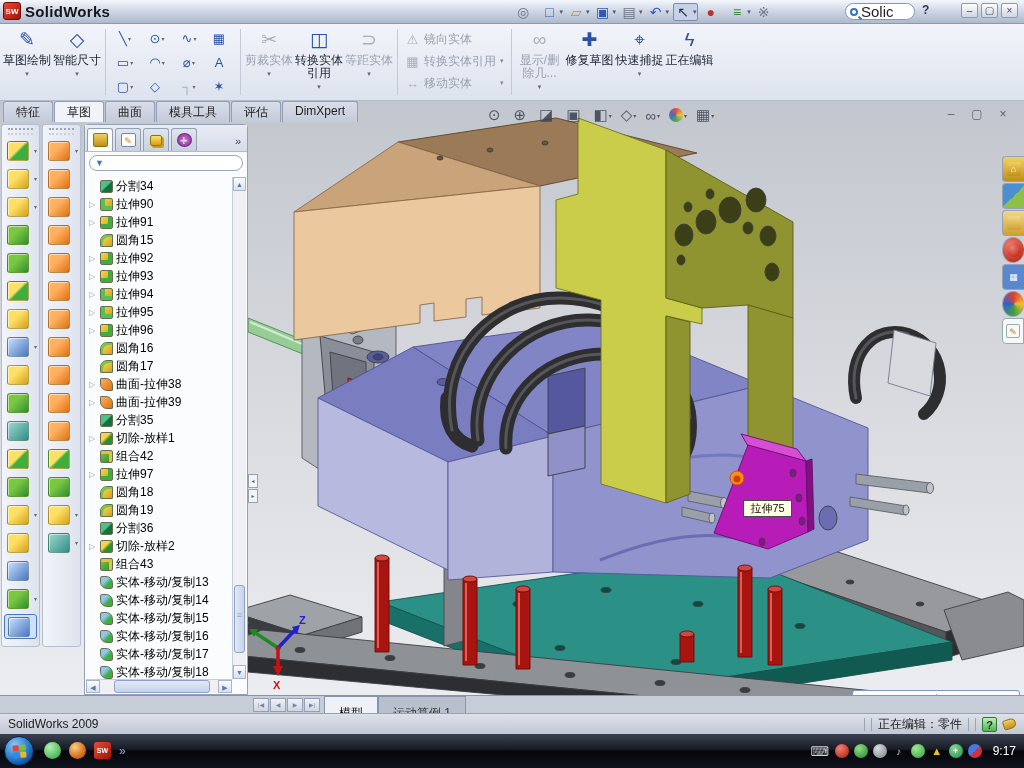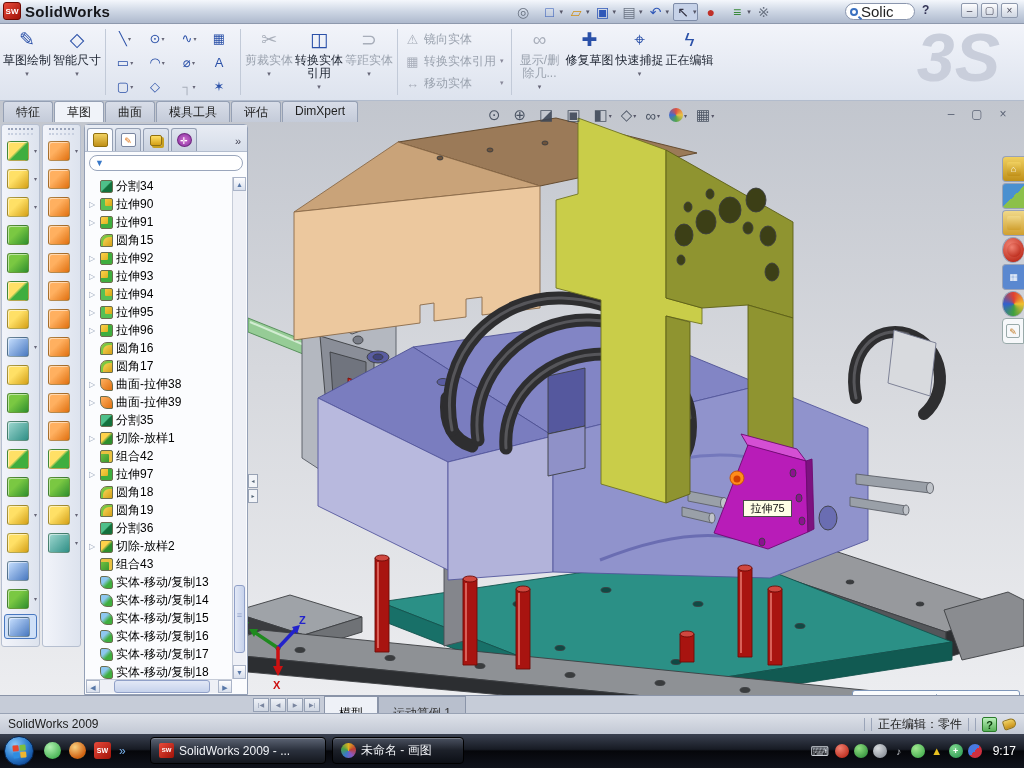--- a/index.html
+++ b/index.html
@@ -281,21 +281,20 @@
   <span id="help-box">?</span>
   <div id="win-controls">
 
   <span class="wbtn">–</span>
       <span class="wbtn">▢</span>
       <span class="wbtn">×</span>
     </div>
 </div>
 
 <div id="cmdbar">
-  <div id="watermark">3S</div>
   <div id="cmd-groups">
     <div class="cmd-group">
 
     <div class="cmdbtn caret">
         <span class="cicon">✎</span>
         <span class="clabel">草图绘制</span>
         <span class="ccaret">▾</span>
         </div>
         <div class="cmdbtn caret">
         <span class="cicon">◇</span>
@@ -1026,31 +1025,20 @@
   </div>
   <div id="quick-launch">
     <span style="display:flex;gap:8px;align-items:center;">
 
     <span class="ql-ic q-green"></span>
         <span class="ql-ic q-orange"></span>
         <span class="ql-ic q-sw">SW</span>
       </span>
     <span id="ql-chevron">»</span>
   </div>
-  <div id="tasks">
-
-  <div class="taskbtn active">
-      <span class="task-ic ti-sw">SW</span>
-      <span>SolidWorks 2009 - ...</span>
-    </div>
-      <div class="taskbtn">
-      <span class="task-ic ti-paint"></span>
-      <span>未命名 - 画图</span>
-    </div>
-    </div>
   <div id="tray">
     <span style="display:flex;gap:5px;align-items:center;">
 
     <span class="tray-ic t-kb">
           <i>⌨</i>
         </span>
         <span class="tray-ic t-red">
           <i></i>
         </span>
         <span class="tray-ic t-green">

